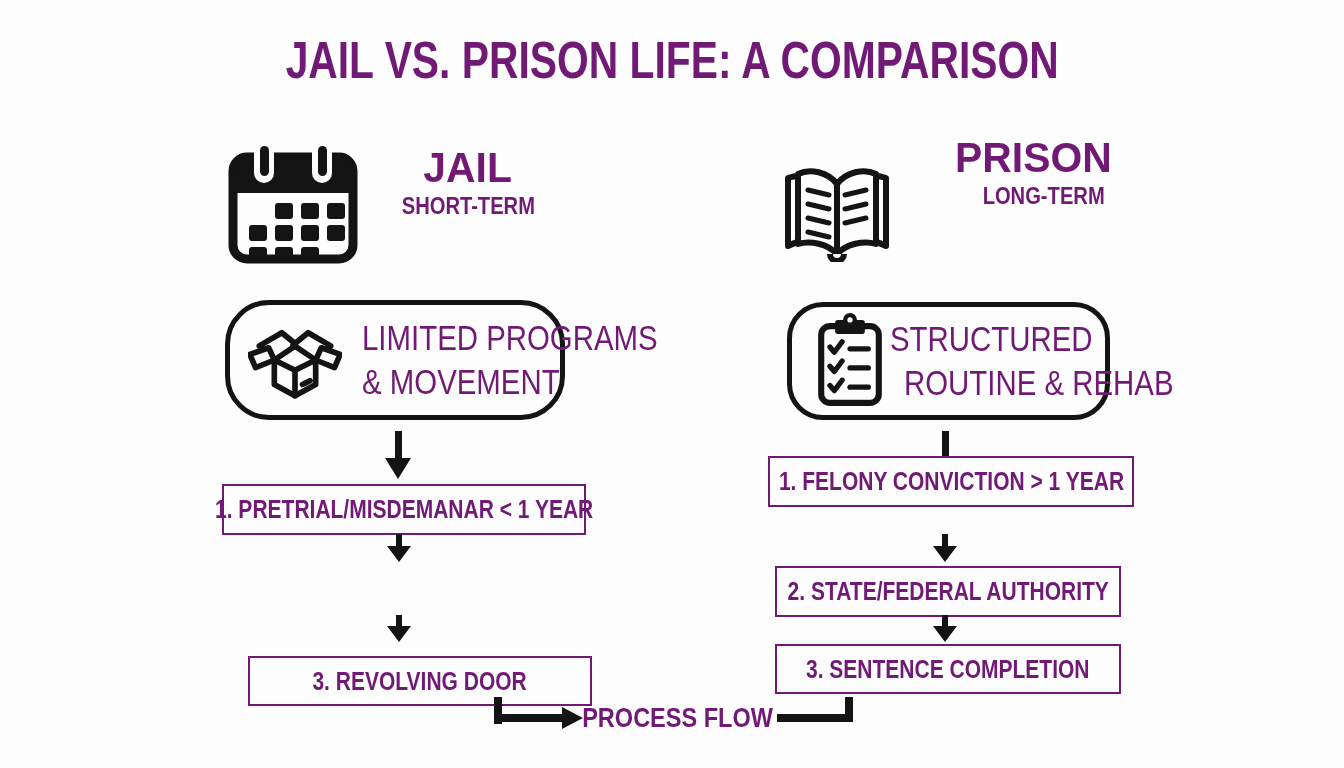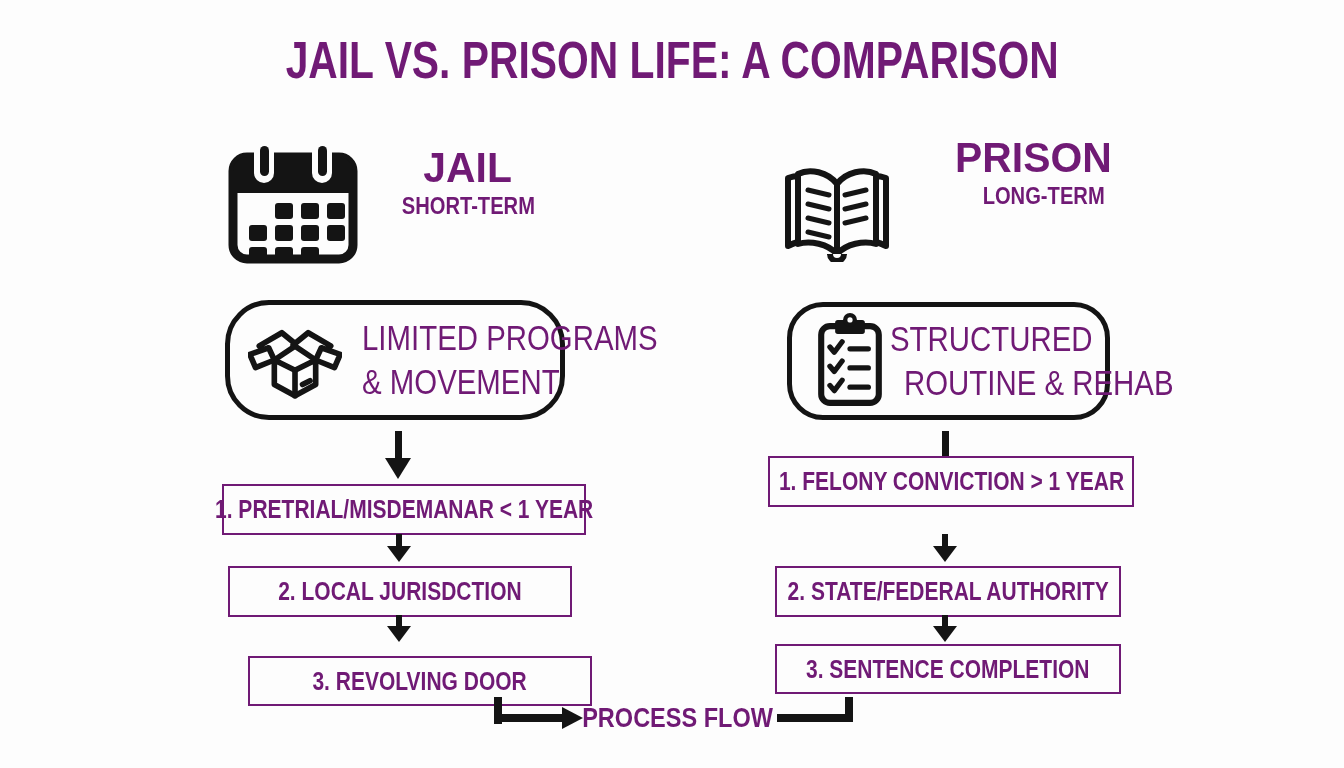--- a/index.html
+++ b/index.html
@@ -154,23 +154,20 @@
 
   <div class="abs step-box" style="left:222px;top:484px;width:360px;height:47px;">
     <span class="step-text cnd">1. PRETRIAL/MISDEMANAR &lt; 1 YEAR</span>
   </div>
   <div class="abs" style="left:385px;top:534px;">
     <svg width="28" height="29" viewBox="0 0 28 29">
         <rect x="11" y="0" width="6" height="14" fill="#141414"></rect>
         <polygon points="2,12 26,12 14,28" fill="#141414"></polygon>
       </svg>
   </div>
-  <div class="abs step-box" style="left:228px;top:566px;width:340px;height:47px;">
-    <span class="step-text cnd">2. LOCAL JURISDCTION</span>
-  </div>
   <div class="abs" style="left:385px;top:615px;">
     <svg width="28" height="28" viewBox="0 0 28 28">
         <rect x="11" y="0" width="6" height="13" fill="#141414"></rect>
         <polygon points="2,11 26,11 14,27" fill="#141414"></polygon>
       </svg>
   </div>
   <div class="abs step-box" style="left:228px;top:656px;width:340px;height:46px;margin-left:20px;">
     <span class="step-text cnd">3. REVOLVING DOOR</span>
   </div>
 

